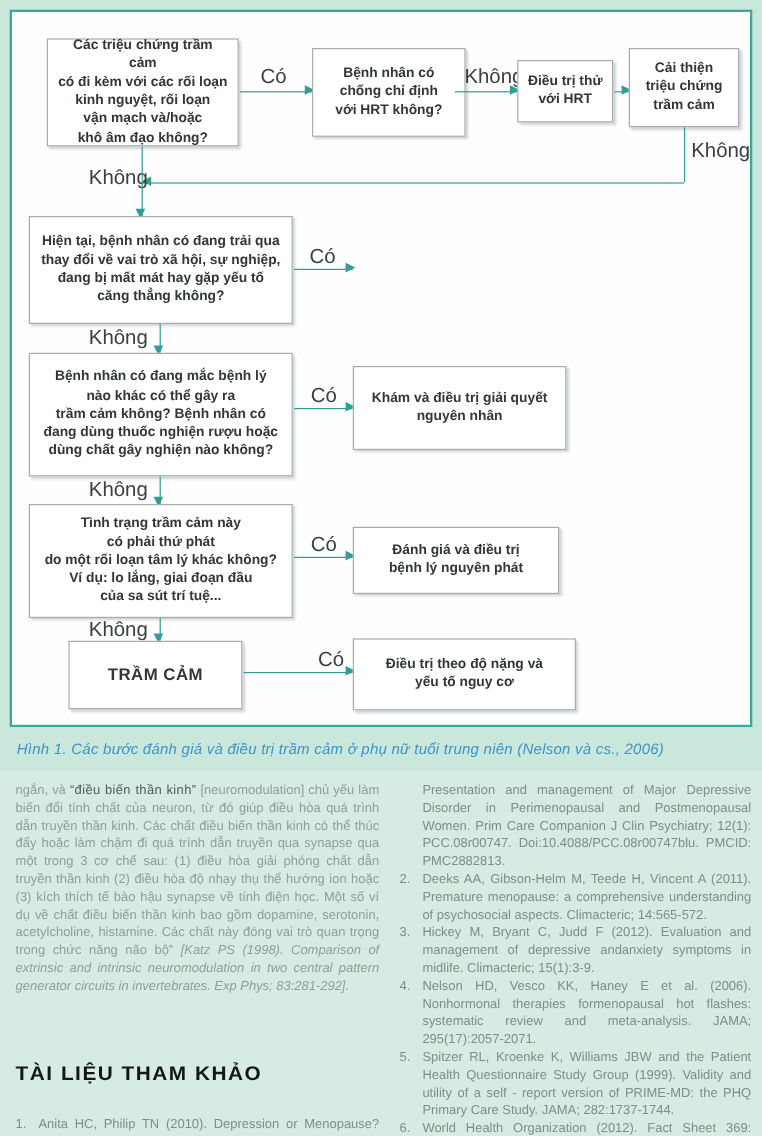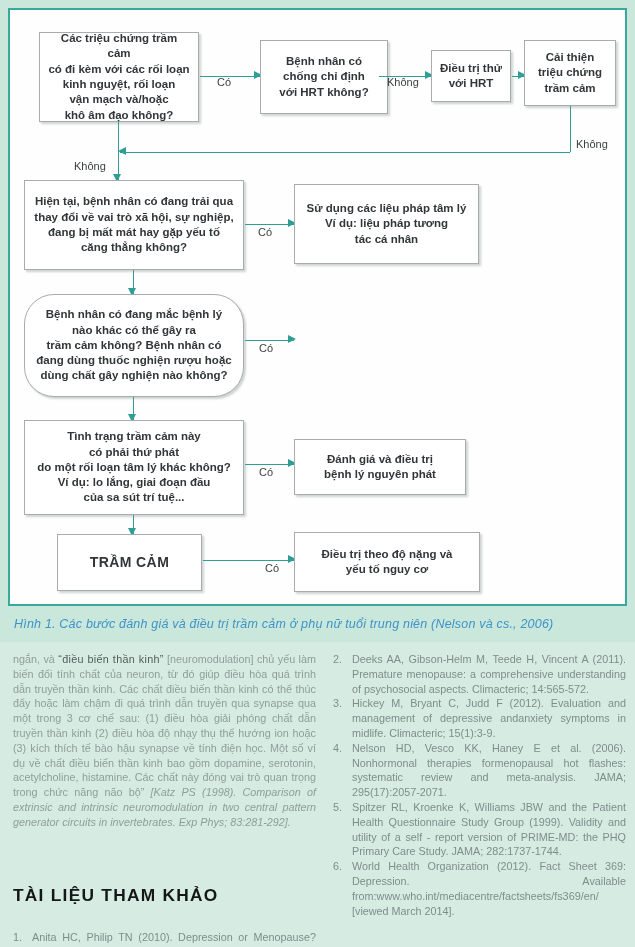--- a/index.html
+++ b/index.html
@@ -16,21 +16,21 @@
   .fc { position:relative; width:100%; height:100%; }
   .box {
     position:absolute; background:#fff; border:1px solid #a8acac;
     box-shadow:2px 2px 2px rgba(90,105,105,0.28);
     display:flex; align-items:center; justify-content:center;
     text-align:center; white-space:pre-line;
     color:#323638; font-size:11.5px; line-height:1.33;
     box-sizing:border-box; padding:8px;font-weight:bold;
   }
   .box.final { font-size:14px; letter-spacing:0.4px; }
-  .lbl { position:absolute; font-size:11px; color:#3a3f40; white-space:nowrap;margin-top:22px; }
+  .lbl { position:absolute; font-size:17px; color:#3a3f40; white-space:nowrap; }
   .h-line { position:absolute; border-top:1.6px solid #2f9e94; height:0; }
   .h-line.arr-r::after {
     content:""; position:absolute; right:-2px; top:-5.6px;
     border-left:8px solid #2f9e94; border-top:4.5px solid transparent; border-bottom:4.5px solid transparent;
   }
   .h-line.arr-l::before {
     content:""; position:absolute; left:-2px; top:-5.6px;
     border-right:8px solid #2f9e94; border-top:4.5px solid transparent; border-bottom:4.5px solid transparent;
   }
   .v-line { position:absolute; border-left:1.6px solid #2f9e94; width:0; }
@@ -102,33 +102,32 @@
       <div class="h-line arr-l" style="left:110px; top:142px; width:450px;"></div>
       <div class="lbl" style="left:64px; top:128px;">Không</div>
       <div class="v-line arr-d" style="left:108px; top:112px; height:58px;"></div>
 
       <div class="box" style="left:14px; top:170px; width:220px; height:90px;">Hiện tại, bệnh nhân có đang trải qua
 thay đổi về vai trò xã hội, sự nghiệp,
 đang bị mất mát hay gặp yếu tố
 căng thẳng không?</div>
       <div class="h-line arr-r" style="left:235px; top:214px; width:49px;"></div>
       <div class="lbl" style="left:248px; top:194px;">Có</div>
-      <div class="box" style="left:284px; top:174px; width:185px; height:80px;">Sử dụng các liệu pháp tâm lý
-Ví dụ: liệu pháp tương
-tác cá nhân</div>
       <div class="v-line arr-d" style="left:123px; top:260px; height:24px;"></div>
       <div class="lbl" style="left:64px; top:262px;">Không</div>
 
-      <div class="box" style="left:14px; top:284px; width:220px; height:103px;border-radius:30px;">Bệnh nhân có đang mắc bệnh lý
+      <div class="box" style="left:14px; top:284px; width:220px; height:103px;">Bệnh nhân có đang mắc bệnh lý
 nào khác có thể gây ra
 trầm cảm không? Bệnh nhân có
 đang dùng thuốc nghiện rượu hoặc
 dùng chất gây nghiện nào không?</div>
       <div class="h-line arr-r" style="left:235px; top:330px; width:49px;"></div>
       <div class="lbl" style="left:249px; top:310px;">Có</div>
+      <div class="box" style="left:284px; top:295px; width:178px; height:70px;">Khám và điều trị giải quyết
+nguyên nhân</div>
       <div class="v-line arr-d" style="left:123px; top:387px; height:23px;"></div>
       <div class="lbl" style="left:64px; top:388px;">Không</div>
 
       <div class="box" style="left:14px; top:410px; width:220px; height:95px;">Tình trạng trầm cảm này
 có phải thứ phát
 do một rối loạn tâm lý khác không?
 Ví dụ: lo lắng, giai đoạn đầu
 của sa sút trí tuệ...</div>
       <div class="h-line arr-r" style="left:235px; top:454px; width:49px;"></div>
       <div class="lbl" style="left:249px; top:434px;">Có</div>
@@ -157,20 +156,21 @@
 
         <div class="refs-heading">TÀI LIỆU THAM KHẢO</div>
 
         <div class="ref-row ref-first-line">
           <div class="ref-num">1.</div>
           <div class="ref-text">Anita HC, Philip TN (2010). Depression or Menopause?</div>
         </div>
       </div>
 
       <div class="col-right">
+        <div class="ref-cont">Presentation and management of Major Depressive Disorder in Perimenopausal and Postmenopausal Women. Prim Care Companion J Clin Psychiatry; 12(1): PCC.08r00747. Doi:10.4088/PCC.08r00747blu. PMCID: PMC2882813.</div>
 
         <div class="ref-row">
           <div class="ref-num">2.</div>
           <div class="ref-text">Deeks AA, Gibson-Helm M, Teede H, Vincent A (2011). Premature menopause: a comprehensive understanding of psychosocial aspects. Climacteric; 14:565-572.</div>
         </div>
         <div class="ref-row">
           <div class="ref-num">3.</div>
           <div class="ref-text">Hickey M, Bryant C, Judd F (2012). Evaluation and management of depressive andanxiety symptoms in midlife. Climacteric; 15(1):3-9.</div>
         </div>
         <div class="ref-row">

